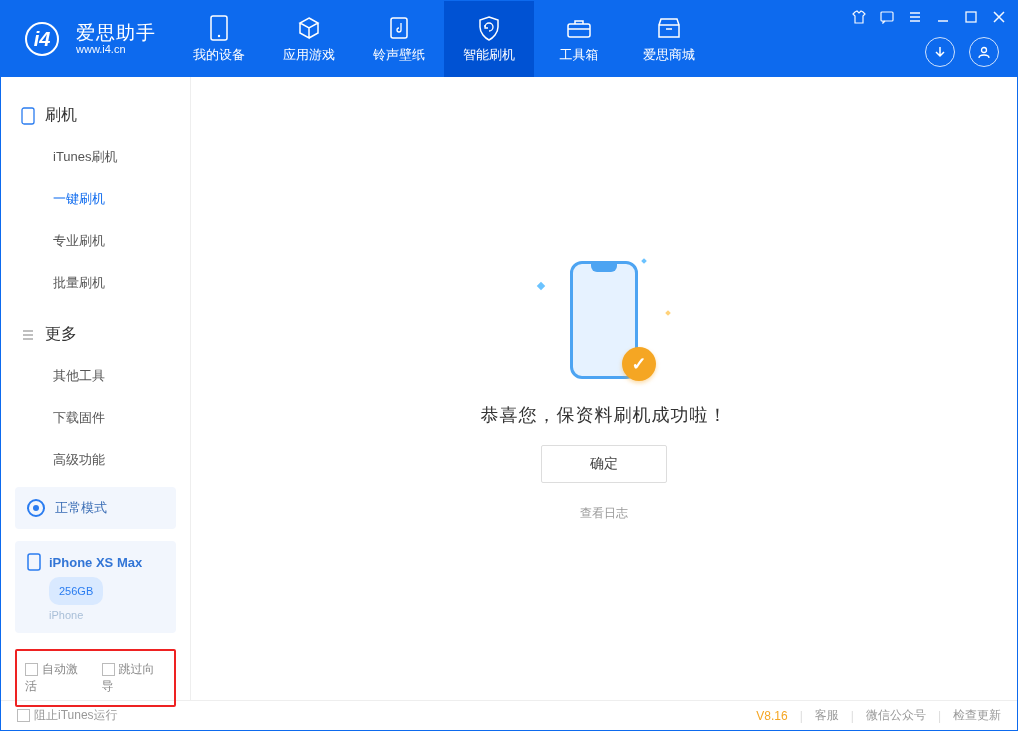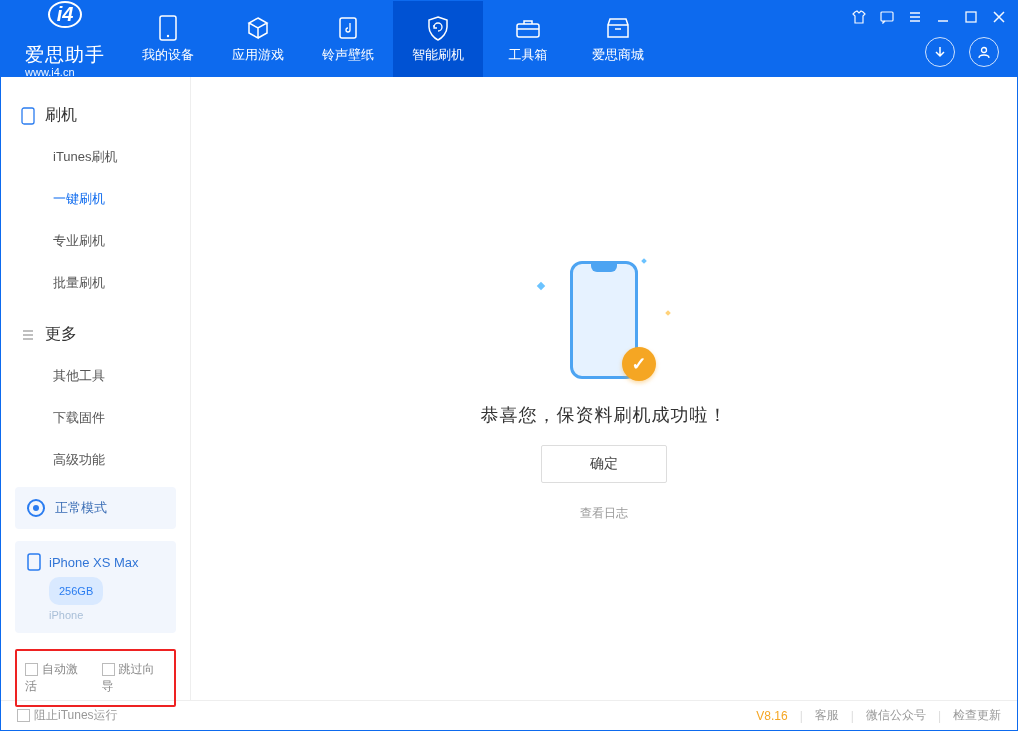--- a/index.html
+++ b/index.html
@@ -1,20 +1,20 @@
 <!DOCTYPE html>
 <html><head>
 <meta charset="utf-8">
 <style>
 * { margin: 0; padding: 0; box-sizing: border-box; font-family: "Microsoft YaHei", "PingFang SC", sans-serif; }
 body { background: #ffffff; width: 1018px; height: 731px; overflow: hidden; border: 1px solid #0d6aee; }
 
 
 .header { background: #0d6aee; height: 76px; display: flex; align-items: stretch; color: #fff; position: relative; }
-.logo-area { display: flex; align-items: center; padding: 0 18px 0 24px; gap: 17px; flex-direction: column; }
+.logo-area { display: flex; align-items: center; padding: 0 18px 0 24px; gap: 17px; }
 .logo-circle { width: 34px; height: 34px; border-radius: 50%; border: 2.5px solid #fff; display: flex; align-items: center; justify-content: center; font-weight: bold; font-style: italic; font-size: 20px; color:#fff; }
 .logo-text { display: flex; flex-direction: column; line-height: 1.1; }
 .logo-text .brand { font-size: 19px; font-weight: 500; letter-spacing:1px;}
 .logo-text .url { font-size: 11px; opacity: 0.95; }
 
 .nav-tabs { display: flex; align-items: stretch; }
 .nav-tab { width: 90px; display: flex; flex-direction: column; align-items: center; justify-content: center; gap: 5px; font-size: 13px; cursor: pointer; }
 .nav-tab.active { background: #0052d3; }
 .nav-icon { width: 26px; height: 26px; display:flex;align-items:center;justify-content:center; }
 
@@ -30,21 +30,21 @@
 .side-section-title { display: flex; align-items: center; gap: 10px; padding: 10px 20px; font-size: 16px; color: #333; font-weight:500;}
 .side-item { padding: 12px 20px 12px 52px; font-size: 13px; color: #555; cursor: pointer; }
 .side-item.active { color: #0d6aee; }
 .side-spacer { flex: 1; }
 
 .mode-card, .device-card { margin: 6px 14px; background: #f2f6fd; border-radius: 4px; padding: 12px 12px; font-size: 13px; }
 .mode-card { display: flex; align-items: center; gap: 10px; color:#3a6db5; font-weight:500; }
 .mode-icon { width: 18px; height: 18px; border: 2px solid #2a7cf0; border-radius: 50%; position:relative; }
 .mode-icon::after{content:"";position:absolute;width:6px;height:6px;background:#2a7cf0;border-radius:50%;top:4px;left:4px;}
 .device-card { color:#3275d6;}
-.device-name { font-weight: 400; margin-bottom: 6px; display:flex;align-items:center;gap:8px;}
+.device-name { font-weight: 700; margin-bottom: 6px; display:flex;align-items:center;gap:8px;}
 .device-storage { display: inline-block; background: #d9e9ff; color: #2a7cf0; border-radius: 10px; padding: 8px 10px; font-size: 11px; margin-bottom: 4px; margin-left:22px;}
 .device-type { color: #a9bfd8; font-size: 11px; margin-left:22px;}
 
 .bottom-checks { margin: 10px 14px 14px; border: 2px solid #e22; border-radius: 2px; padding: 10px 8px; display: flex; gap: 12px; align-items: center; font-size: 12px; color: #888; }
 .chk { width: 13px; height: 13px; border: 1px solid #bbb; display: inline-block; margin-right: 4px; vertical-align: middle; }
 
 
 .main { flex: 1; display: flex; flex-direction: column; align-items: center; justify-content: center; gap: 18px; }
 .success-img { position: relative; width: 160px; height: 130px; display:flex;align-items:center;justify-content:center;}
 .phone { width: 68px; height: 118px; border: 3px solid #4da4f2; border-radius: 12px; background:#e6f2ff; position:relative;}

